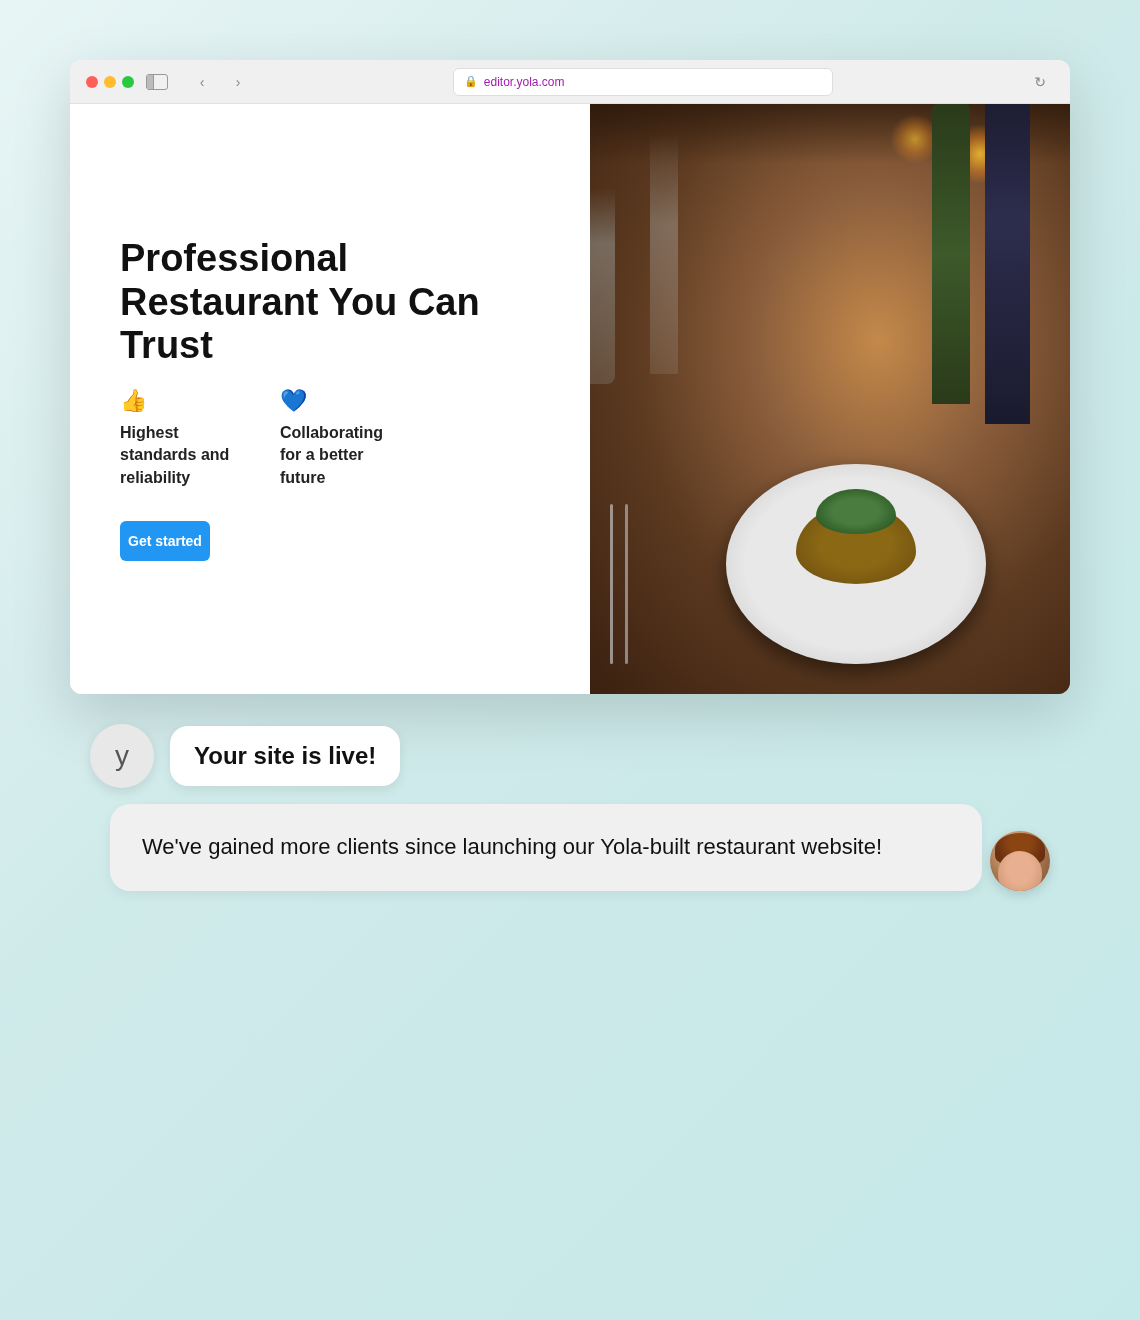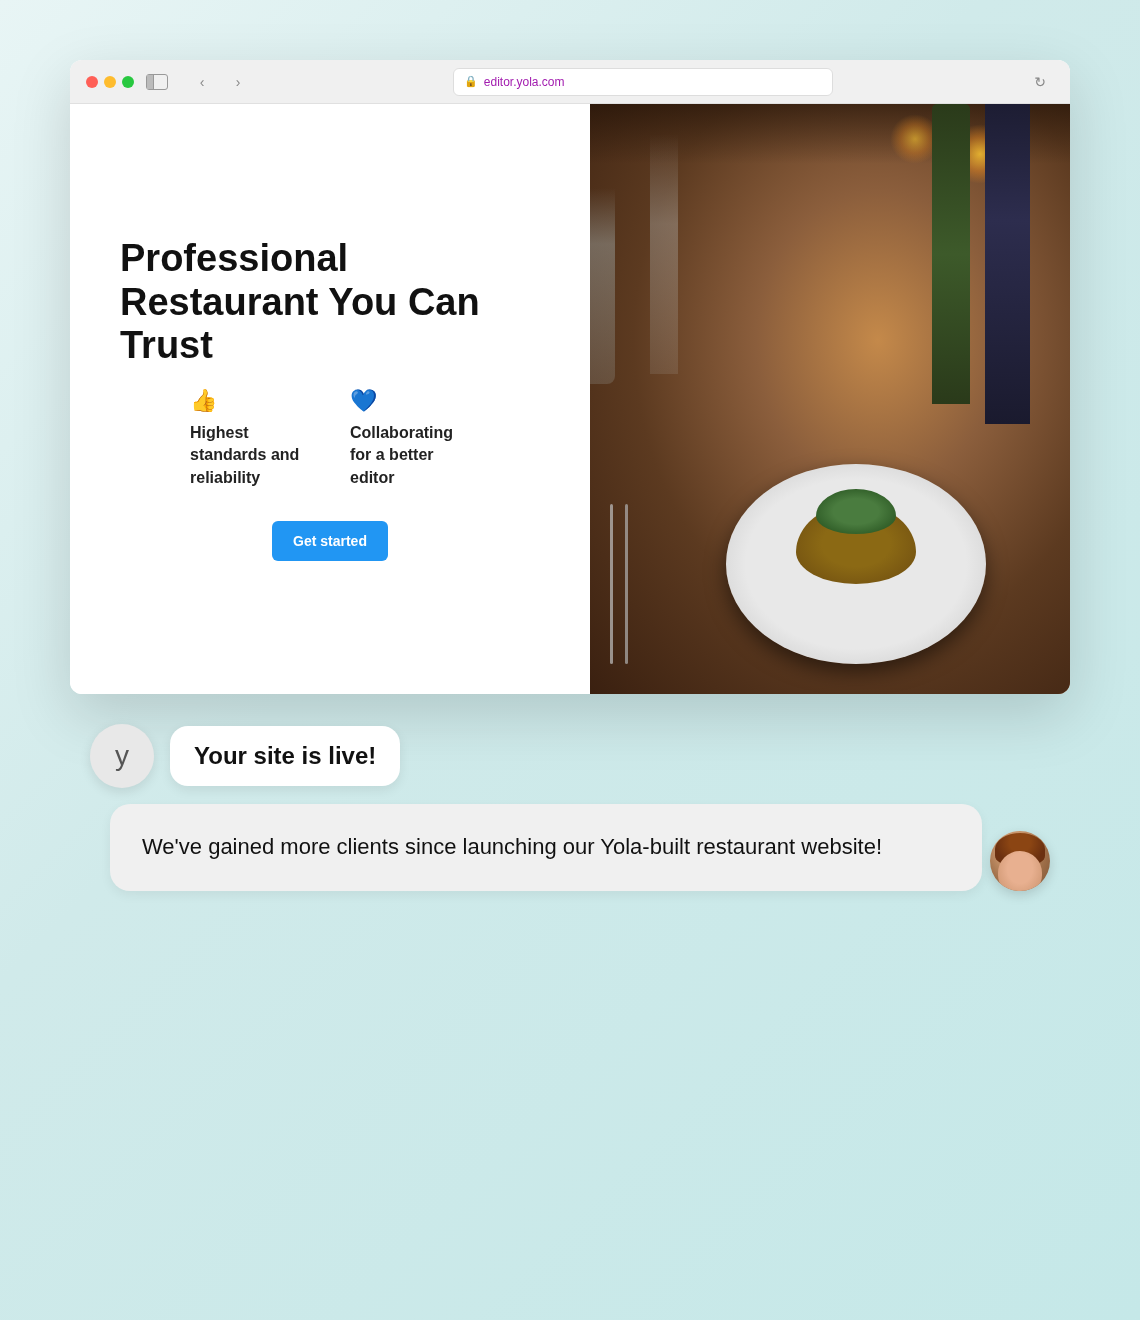--- a/index.html
+++ b/index.html
@@ -129,21 +129,20 @@
       height: 590px;
     }
 
     .hero-left {
       flex: 0 0 520px;
       padding: 60px 50px;
       background: #ffffff;
       display: flex;
       flex-direction: column;
       justify-content: center;
-      align-items: center;
     }
 
     .hero-title {
       font-size: 38px;
       font-weight: 800;
       color: #111;
       line-height: 1.15;
       margin-bottom: 20px;
     }
 
@@ -178,21 +177,21 @@
       color: #222;
       line-height: 1.4;
       max-width: 120px;
     }
 
     .get-started-btn {
       background: #2196F3;
       color: white;
       border: none;
       border-radius: 6px;
-      padding: 12px 21px;
+      padding: 12px 8px;
       font-size: 14px;
       font-weight: 600;
       cursor: pointer;
       width: fit-content;
     }
 
     .hero-right {
       flex: 1;
       background: #8b5e3c;
       overflow: hidden;
@@ -480,21 +479,21 @@
       <div class="hero-left">
         <h1 class="hero-title">Professional Restaurant You Can Trust</h1>
 
         <div class="features-row">
           <div class="feature-item">
             <span class="feature-icon">👍</span>
             <span class="feature-label">Highest standards and reliability</span>
           </div>
           <div class="feature-item">
             <span class="feature-icon">💙</span>
-            <span class="feature-label">Collaborating for a better editor</span>
+            <span class="feature-label">Collaborating for a better future</span>
           </div>
         </div>
 
         <button class="get-started-btn">Get started</button>
       </div>
 
       <div class="hero-right">
         <div class="food-image-bg">
           <div class="img-overlay-top"></div>
           <div class="candle-glow"></div>

